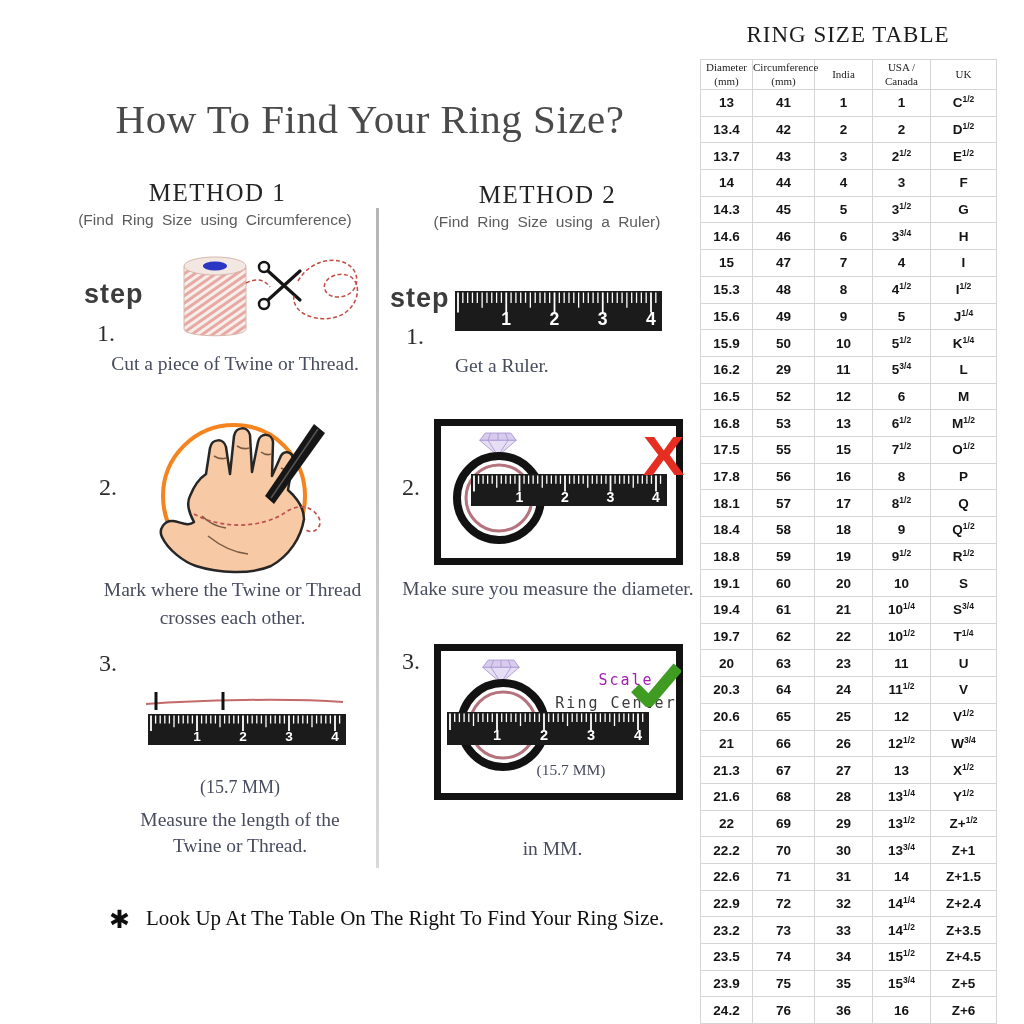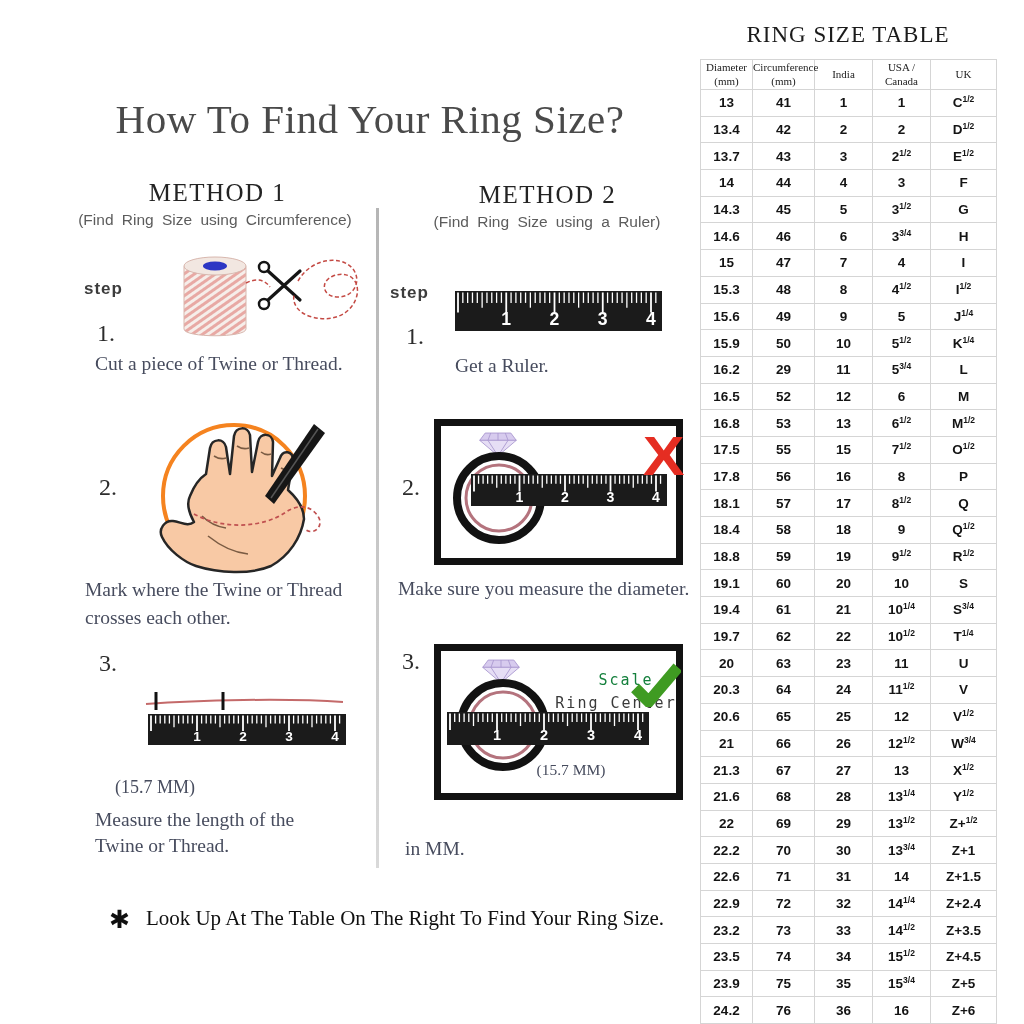--- a/index.html
+++ b/index.html
@@ -9,27 +9,27 @@
 
   .title{left:40px;top:95px;width:660px;text-align:center;font-size:41px;color:#4a4a4a;letter-spacing:.5px;}
   .m-head{font-size:25px;color:#232323;letter-spacing:1.5px;text-align:center;}
   .m1{left:60px;top:179px;width:315px;}
   .m2{left:420px;top:181px;width:255px;}
   .m-sub{font-family:"Liberation Sans",sans-serif;font-size:15.5px;color:#5c5c5c;text-align:center;word-spacing:4px;}
   .m1s{left:45px;top:211px;width:340px;}
   .m2s{left:412px;top:213px;width:270px;}
   .divider{left:376px;top:208px;width:3px;height:660px;background:linear-gradient(#b5b5b5,#d9d9d9);}
 
-  .step-label{font-family:"Liberation Sans",sans-serif;font-weight:700;font-size:17px;color:#3c3c3c;letter-spacing:1px;text-align:right;}
+  .step-label{font-family:"Liberation Sans",sans-serif;font-weight:700;font-size:27px;color:#3c3c3c;letter-spacing:1px;text-align:right;}
   .sl1{left:84px;top:279px;} .sl2{left:390px;top:283px;}
   .num{font-size:24px;color:#2c2c2c;}
   .n11{left:97px;top:320px;} .n12{left:99px;top:474px;} .n13{left:99px;top:650px;}
   .n21{left:406px;top:323px;} .n22{left:402px;top:474px;} .n23{left:402px;top:648px;}
 
-  .caption{font-size:19.5px;color:#474c5e;}
+  .caption{font-size:19.5px;color:#474c5e;text-align:center;}
   .c11{left:95px;top:353px;width:280px;}
   .c12a{left:85px;top:579px;width:295px;} .c12b{left:85px;top:607px;width:295px;}
   .meas1{left:115px;top:777px;width:250px;font-size:18px;}
   .c13a{left:95px;top:809px;width:290px;} .c13b{left:95px;top:835px;width:290px;}
   .c21{left:455px;top:355px;text-align:left;}
   .c22{left:398px;top:578px;width:300px;}
   .c23a{left:405px;top:809px;width:295px;} .c23b{left:405px;top:838px;width:295px;}
 
   .spool{left:160px;top:245px;width:205px;height:108px;}
   .hand{left:138px;top:416px;width:200px;height:160px;}
@@ -43,21 +43,21 @@
   .box2{left:434px;top:644px;width:235px;height:142px;}
   .diamond1{position:absolute;left:36px;top:4px;width:42px;height:28px;}
   .diamond2{position:absolute;left:39px;top:6px;width:42px;height:28px;}
   .ring1{position:absolute;left:8px;top:22px;width:100px;height:100px;}
   .ring2{position:absolute;left:12px;top:24px;width:100px;height:100px;}
   .r-b1{left:30px;top:48px;width:196px;height:32px;}
   .r-b2{left:6px;top:61px;width:202px;height:33px;}
   .xmark{position:absolute;left:204px;top:2px;font-family:"Liberation Sans",sans-serif;
          font-weight:900;font-size:56px;color:#e52d22;transform:scaleX(1.12);line-height:1;}
   .scale-l1{position:absolute;left:130px;top:20px;width:110px;text-align:center;
-            font-family:"DejaVu Sans Mono",monospace;font-size:15px;letter-spacing:2px;color:#15803d;}
+            font-family:"DejaVu Sans Mono",monospace;font-size:15px;letter-spacing:2px;color:#a21caf;}
   .scale-l2{position:absolute;left:105px;top:43px;width:140px;text-align:center;
             font-family:"DejaVu Sans Mono",monospace;font-size:15px;letter-spacing:2px;color:#3a3a3a;}
   .check{position:absolute;left:190px;top:12px;width:50px;height:44px;}
   .meas2{position:absolute;left:60px;top:110px;width:140px;font-size:15.5px;color:#474c5e;text-align:center;}
 
   .footnote{left:95px;top:906px;width:585px;display:flex;align-items:flex-start;}
   .ast{font-size:25px;color:#0f0f0f;margin-left:14px;line-height:1.1;}
   .fn-text{flex:1;text-align:center;font-size:21px;color:#101010;}
 
   .table-title{left:700px;top:22px;width:296px;text-align:center;font-size:23px;letter-spacing:1px;color:#1b1b1b;}

